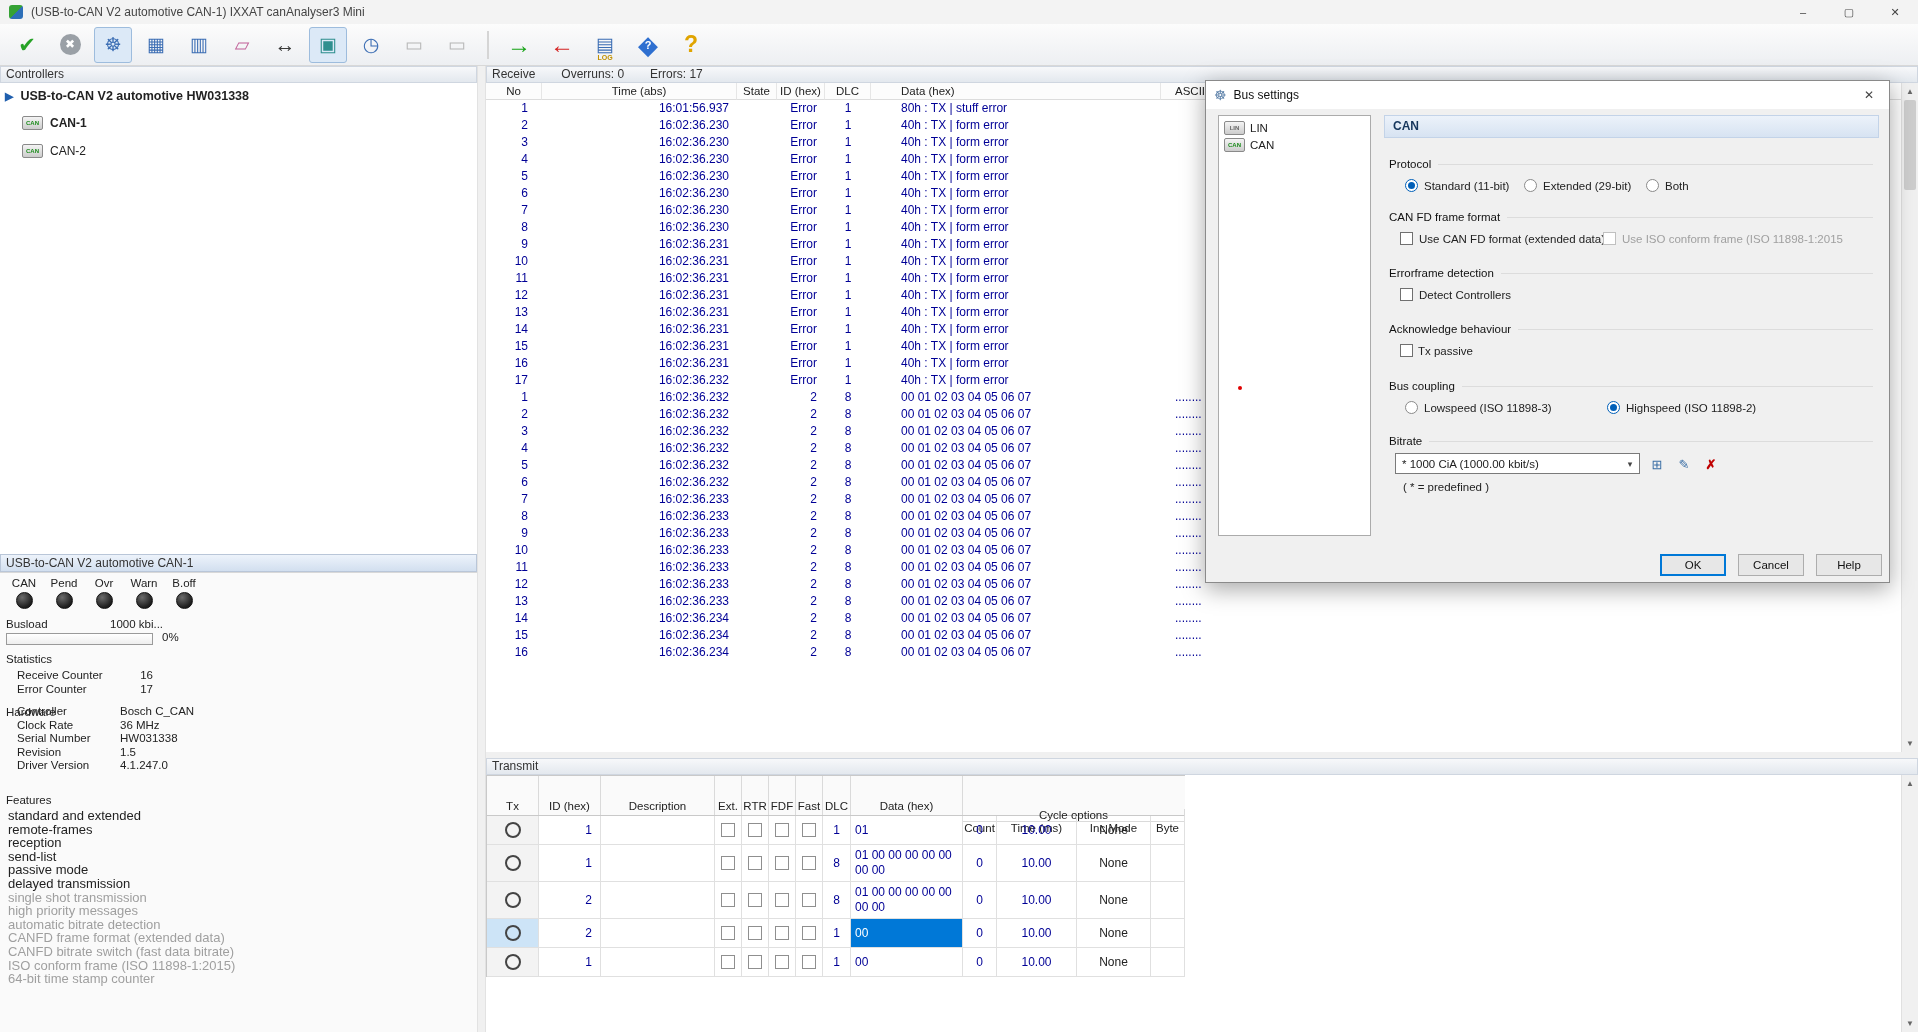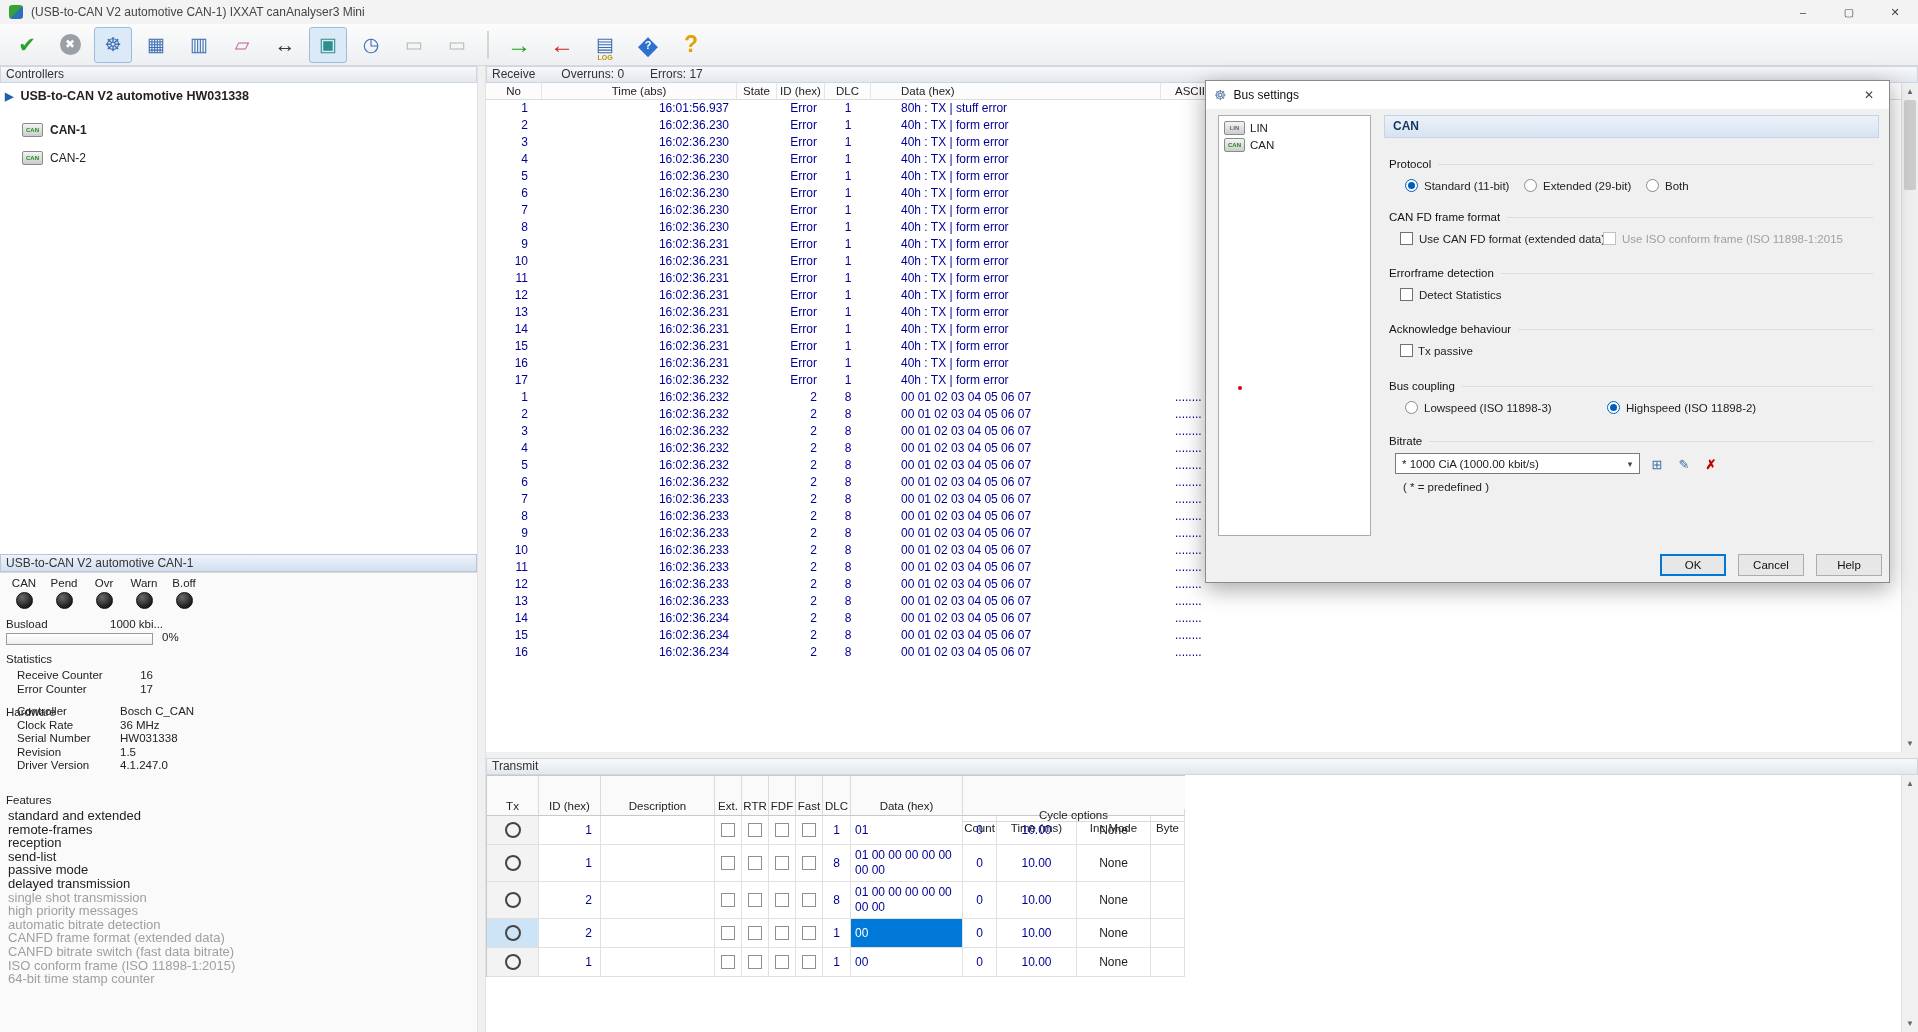--- a/index.html
+++ b/index.html
@@ -39,21 +39,21 @@
   #cap-receive{left:486px;top:66px;width:1432px;height:17px;display:flex;gap:26px;}
   #cap-transmit{left:486px;top:758px;width:1432px;height:17px;}
   #cap-status{left:0;top:554px;width:477px;height:18px;background:linear-gradient(#edf3fb,#d2dfef);border-color:#b9c6d8;font-size:12px;line-height:16px;}
   #vsplit{position:absolute;left:477px;top:66px;width:9px;height:966px;background:#f0f0f0;border-left:1px solid #e2e2e2;border-right:1px solid #e2e2e2;box-sizing:border-box;}
   #hsplit{position:absolute;left:486px;top:752px;width:1432px;height:6px;background:#f0f0f0;}
 
   
   #tree{position:absolute;left:0;top:83px;width:477px;height:471px;background:#fff;}
   #treeroot{display:flex;align-items:center;height:26px;padding-left:5px;gap:7px;font-weight:bold;font-size:12.5px;}
   #rooticon{color:#1f5fae;font-size:11px;}
-  .titem{display:flex;align-items:flex-end;height:28px;padding-left:22px;gap:7px;font-size:12px;}
+  .titem{display:flex;align-items:center;height:28px;padding-left:22px;gap:7px;font-size:12px;}
   .titem.bold{font-weight:bold;}
   .chip{width:19px;height:12px;border:1px solid #8a8a8a;border-radius:2px;background:linear-gradient(#f4f4f4,#cccccc);display:inline-flex;align-items:center;justify-content:center;flex:none;}
   .chiptext{font-size:6px;font-weight:bold;color:#1a8a1a;}
   .chip.LIN .chiptext{color:#666;}
 
   
   #statuscontent{position:absolute;left:0;top:572px;width:477px;height:460px;background:#fafafa;border-top:1px solid #d8d8d8;}
   #leds{position:absolute;left:4px;top:4px;display:flex;}
   .ledcol{width:40px;display:flex;flex-direction:column;align-items:center;gap:3px;}
   .ledlab{font-size:11.5px;color:#222;}
@@ -976,21 +976,21 @@
         <span class="ckbox disabled" style="left:219px;"></span>
         <span class="ctllab dimtext" style="left:238px;">Use ISO conform frame  (ISO 11898-1:2015</span>
       </div>
 
       <div class="grp" style="top:152px;">
         <span>Errorframe detection</span>
           <span class="grpline"></span>
       </div>
       <div class="ctlrow" style="top:173px;">
         <span class="ckbox" style="left:16px;"></span>
-        <span class="ctllab" style="left:35px;">Detect Statistics</span>
+        <span class="ctllab" style="left:35px;">Detect Controllers</span>
       </div>
 
       <div class="grp" style="top:208px;">
         <span>Acknowledge behaviour</span>
           <span class="grpline"></span>
       </div>
       <div class="ctlrow" style="top:229px;">
         <span class="ckbox" style="left:16px;"></span>
         <span class="ctllab" style="left:34px;">Tx passive</span>
       </div>

